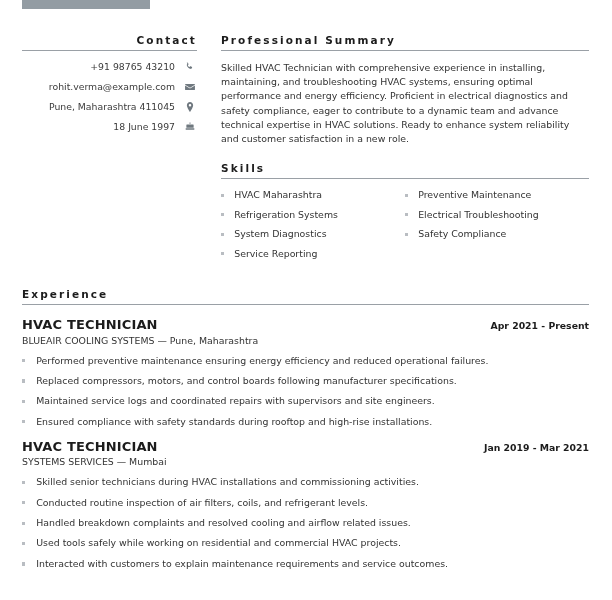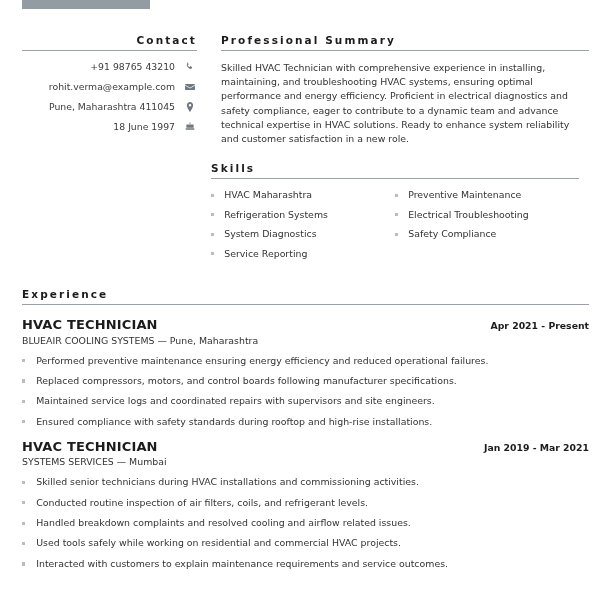--- a/index.html
+++ b/index.html
@@ -100,21 +100,21 @@
     font-size: 9.4px;
     line-height: 14.2px;
     color: #333333;
     text-align: left;
   }
 
   
   .skills-wrap {
     position: absolute;
     top: 162px;
-    left: 211px;
+    left: 221px;
     width: 368px;
   }
   .skills-grid {
     margin-top: 10px;
     display: flex;
   }
   .skills-col {
     width: 184px;
     box-sizing: border-box;
   }

